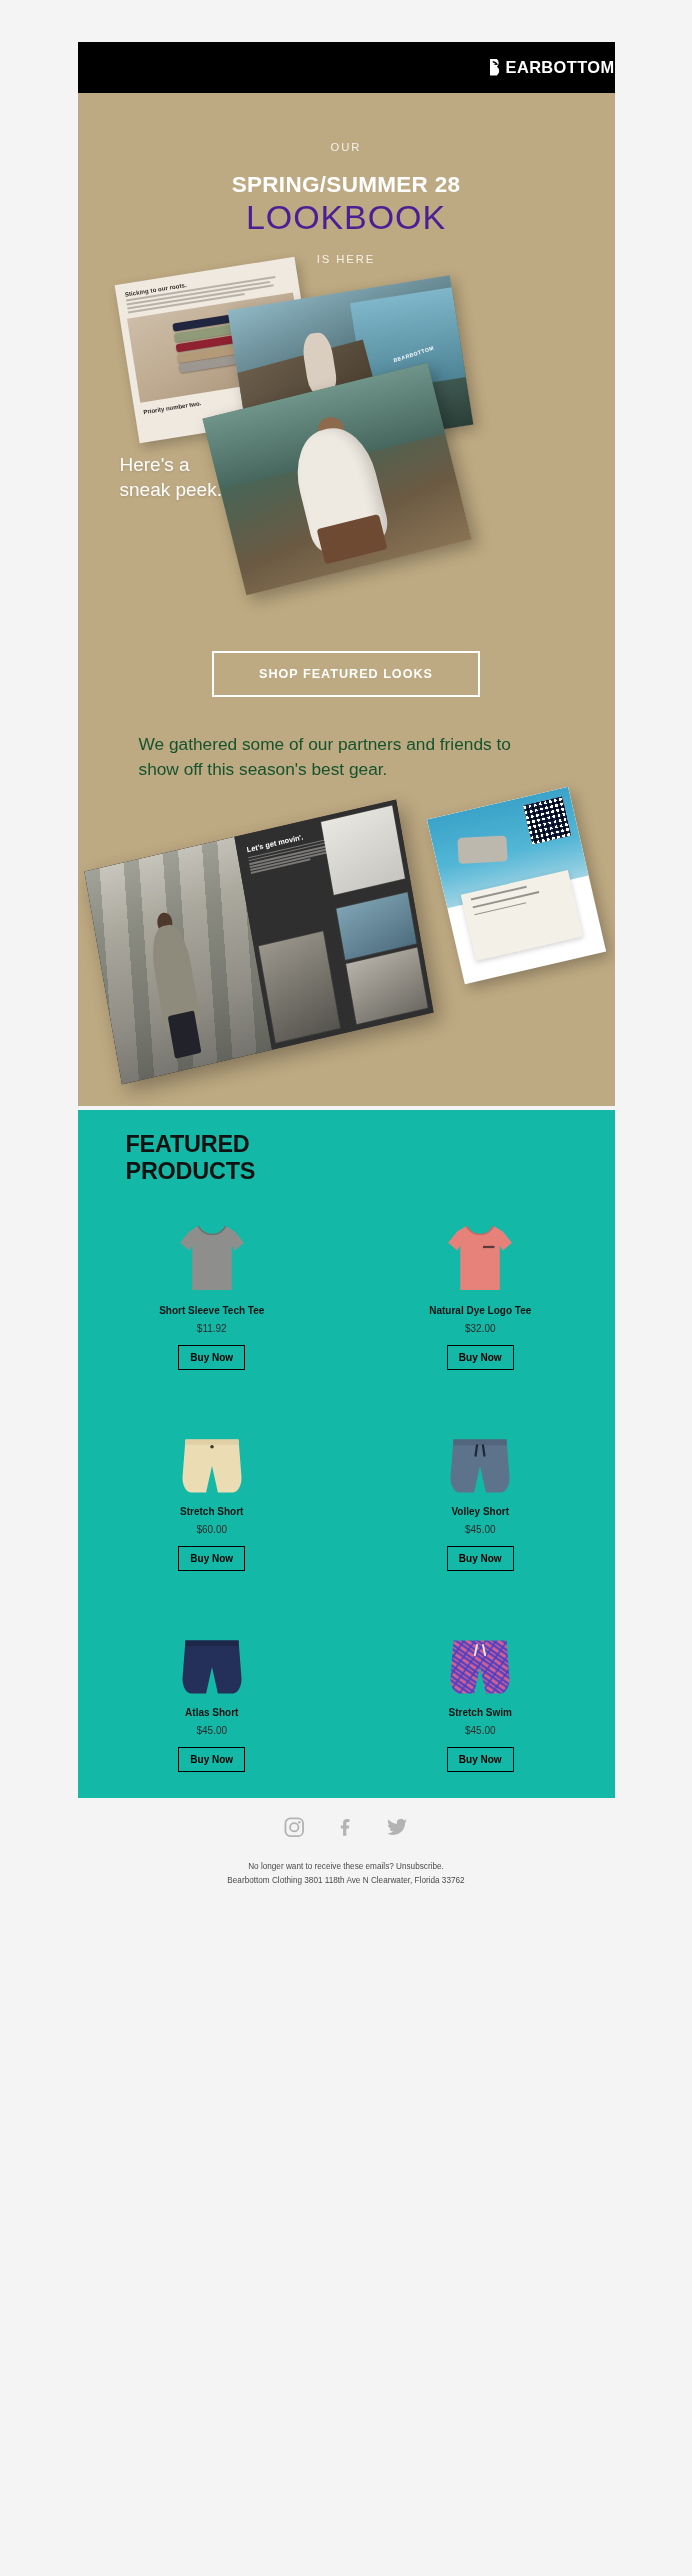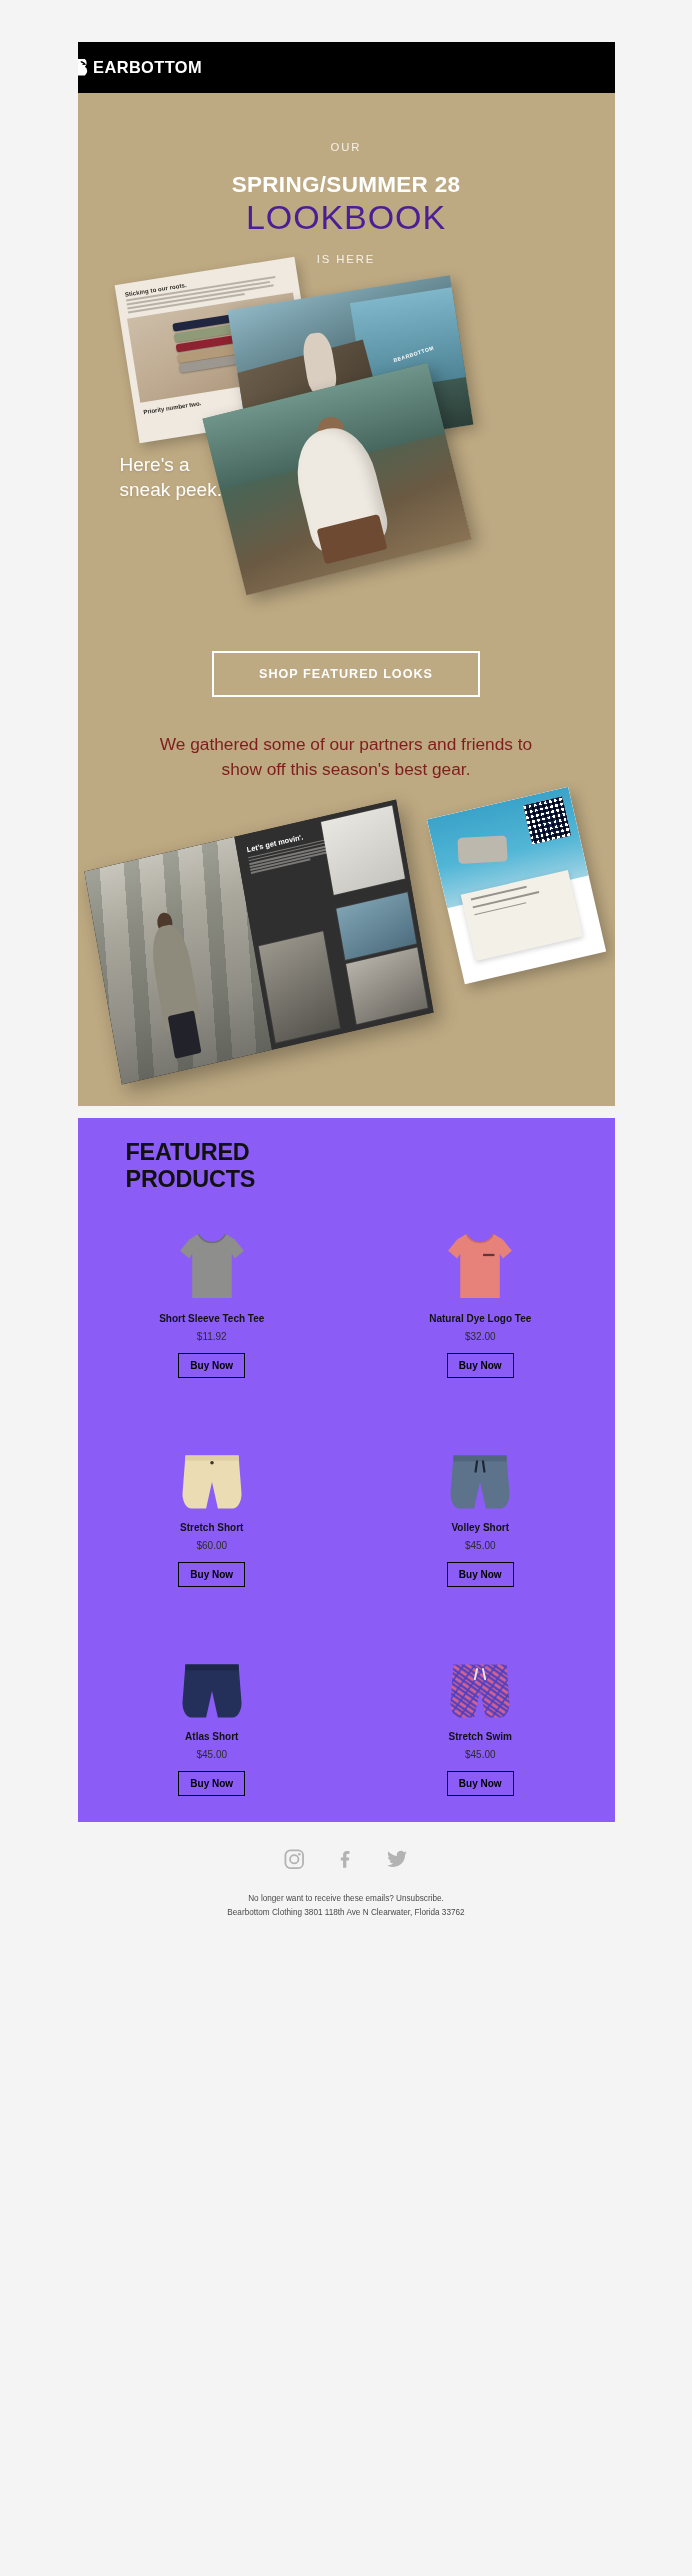--- a/index.html
+++ b/index.html
@@ -13,21 +13,21 @@
   .email-wrap { width: 692px; }
 
   
   .logo-bar {
     width: 537px;
     margin: 42px auto 0 auto;
     height: 51px;
     background: #000000;
     display: flex;
     align-items: center;
-    justify-content: flex-start;
+    justify-content: flex-end;
   }
   .logo-mark {
     display: flex;
     align-items: center;
     justify-content: center;
     gap: 0px;
   }
   .logo-bear {
     width: 14.7px; height: 16.4px;
     position: relative;
@@ -210,22 +210,22 @@
     letter-spacing: 1px;
     padding: 14px 0;
     background: transparent;
     cursor: pointer;
     font-family: "Liberation Sans", sans-serif;
   }
   .cta-wrap-1 { margin-top: 15.6px; }
   .cta-wrap-2 { margin-top: 19px; padding-bottom: 26px; }
 
   .hero-para {
-    text-align: center;
-    color: #7f1d1d;
+    text-align: left;
+    color: #14532d;
     font-size: 17.3px;
     font-weight: 300;
     line-height: 1.45;
     margin: 35px auto 0 auto;
     width: 415px;
   }
 
   
   .lb2 {
     position: relative;
@@ -315,37 +315,37 @@
     background:#f3f0e8; box-shadow: 0 1.7px 5.2px rgba(0,0,0,.18);
   }
   .backcover .card .ln {
     height:1.7px; background:#3a362f; opacity:.5; margin: 6px 8.7px;
     width: 52%;
   }
 
   
   .products {
     width: 537px;
-    margin: 12px auto;
-    background: #8b5cf6;
+    margin: 4px auto;
+    background: #14b8a6;
     padding: 21px 0 0 0;
   }
   .fp-title {
     font-size: 23.4px;
     font-weight: 700;
     color: #111111;
     line-height: 1.12;
     letter-spacing: -0.2px;
     margin: 0 0 0 48px;
     width: 199px;
   }
   .prod-grid {
     display: grid;
     grid-template-columns: 1fr 1fr;
-    row-gap: 12px;
+    row-gap: 4px;
     margin-top: 15.6px;
   }
   .prod-cell {
     display: flex;
     flex-direction: column;
     align-items: center;
     padding: 7px 0 26px 0;
   }
   .prod-img {
     width: 113px; height: 90px;

